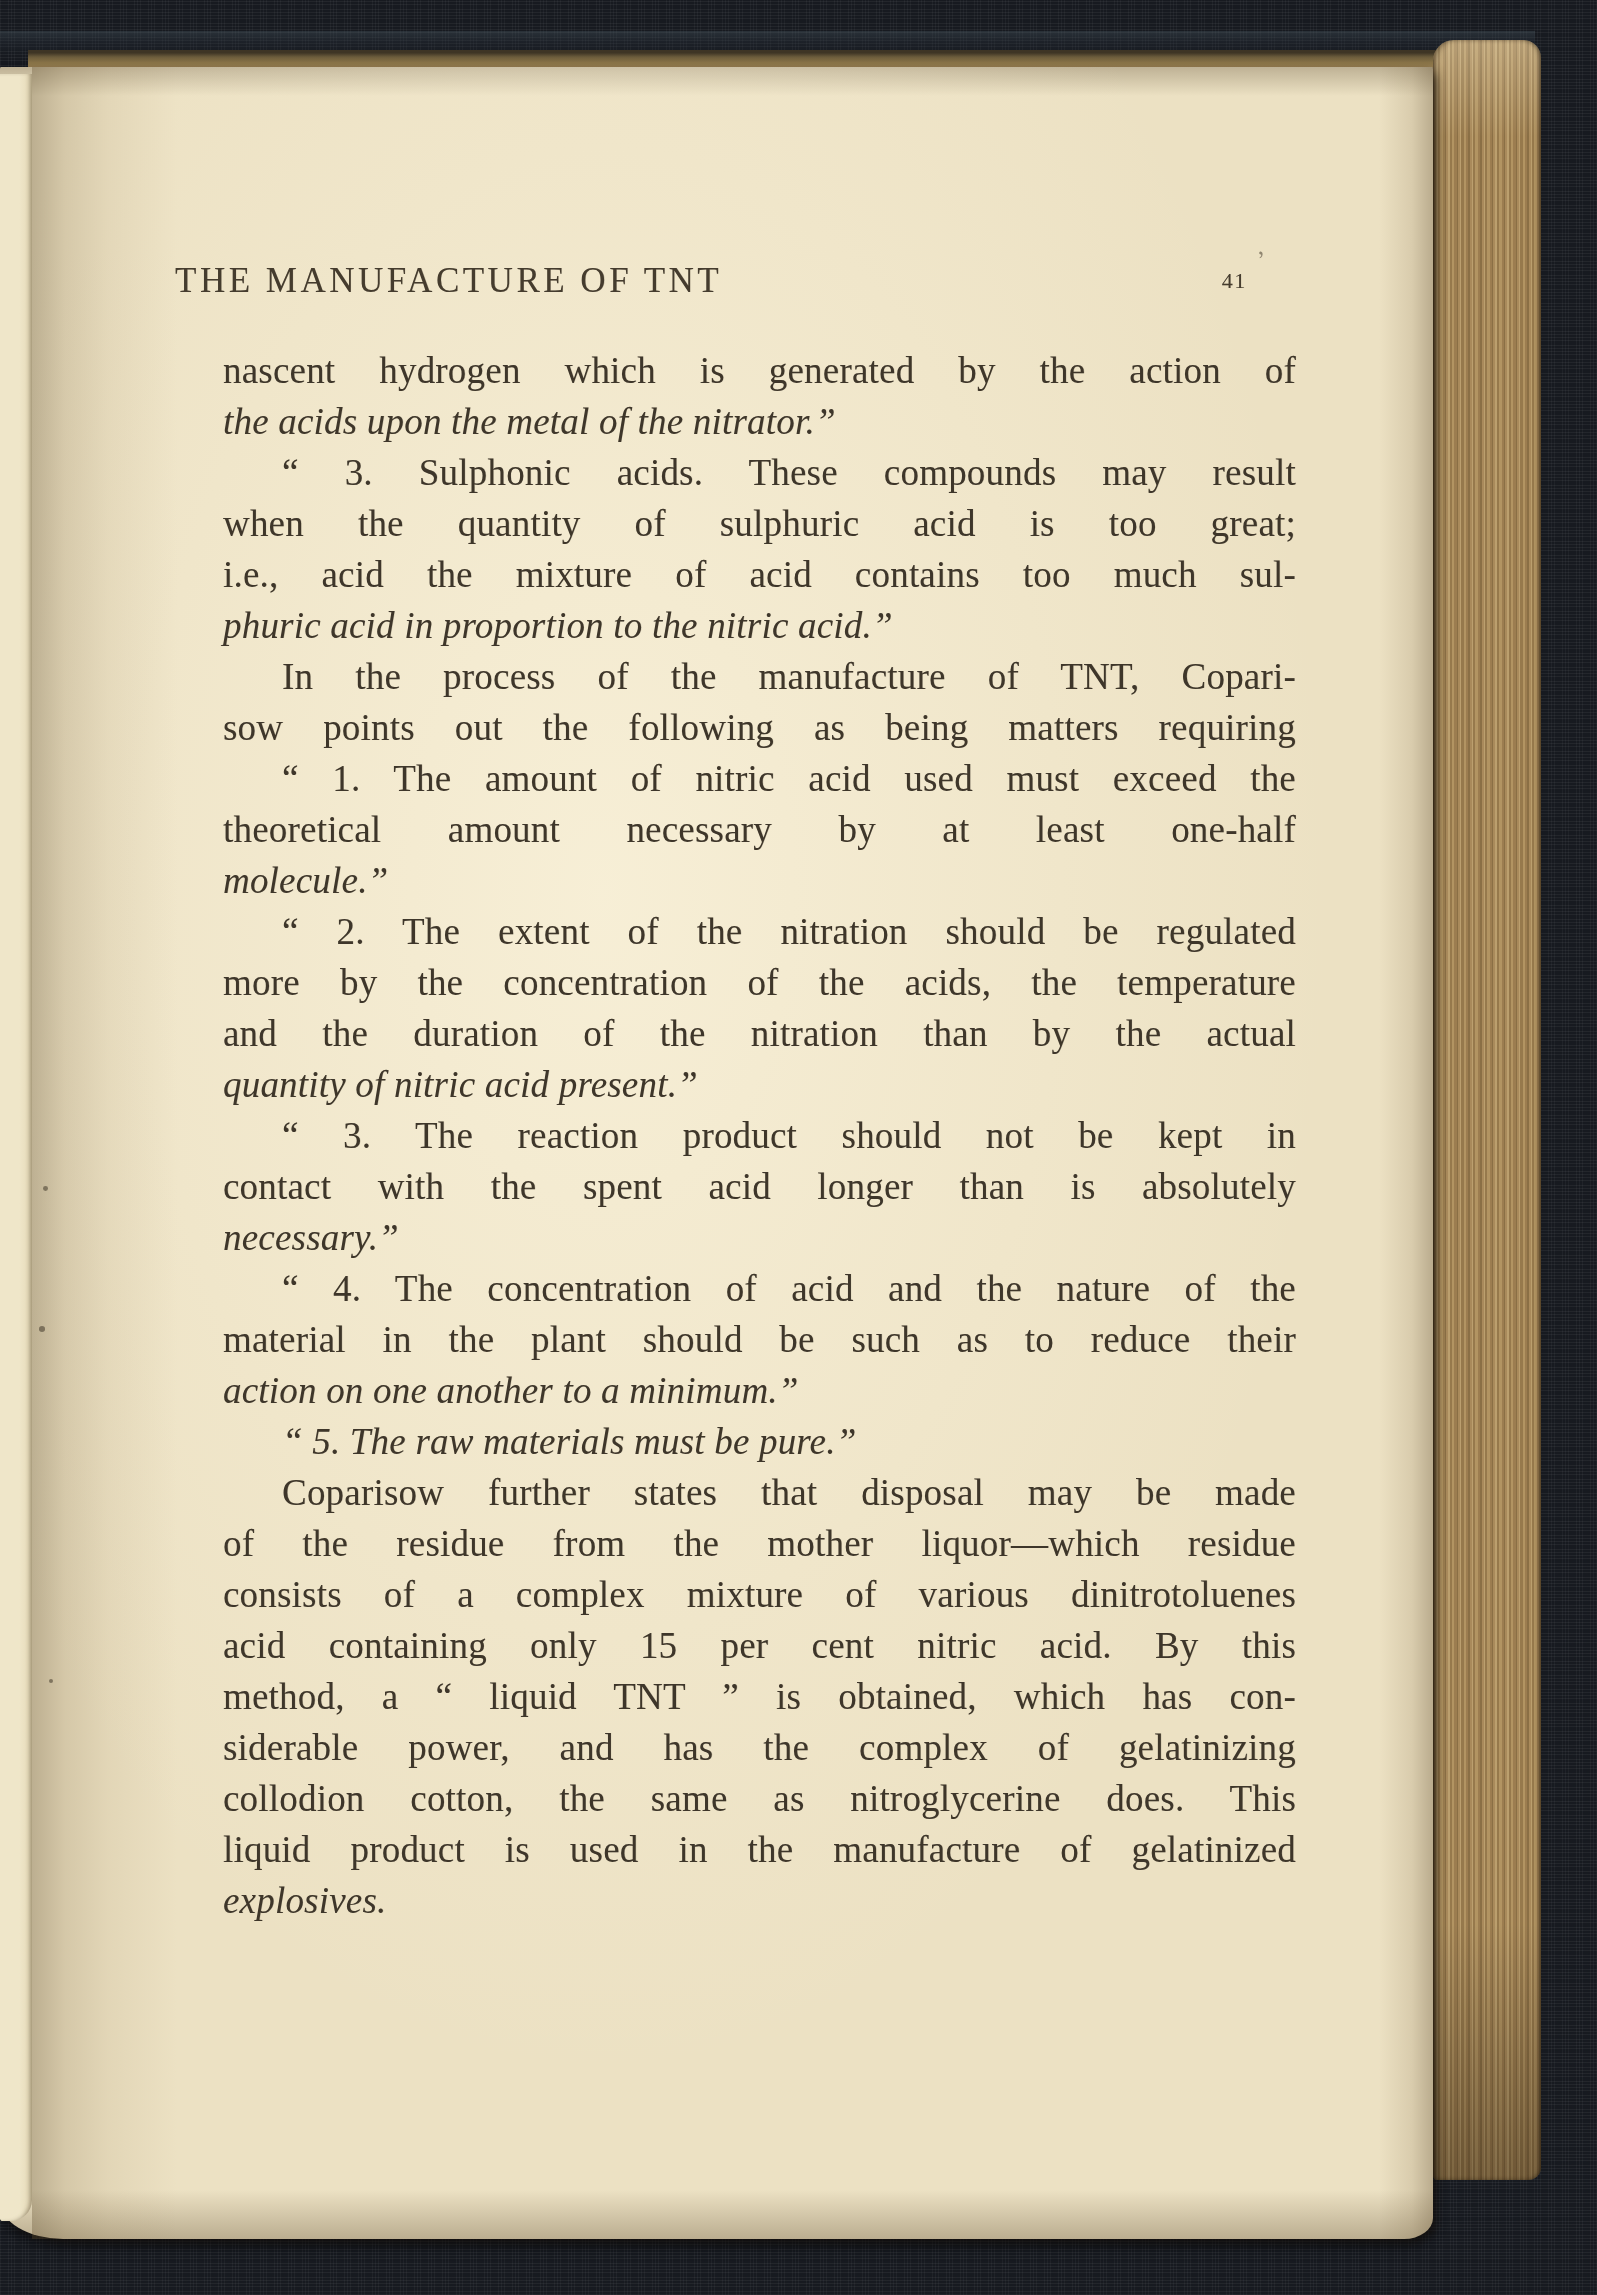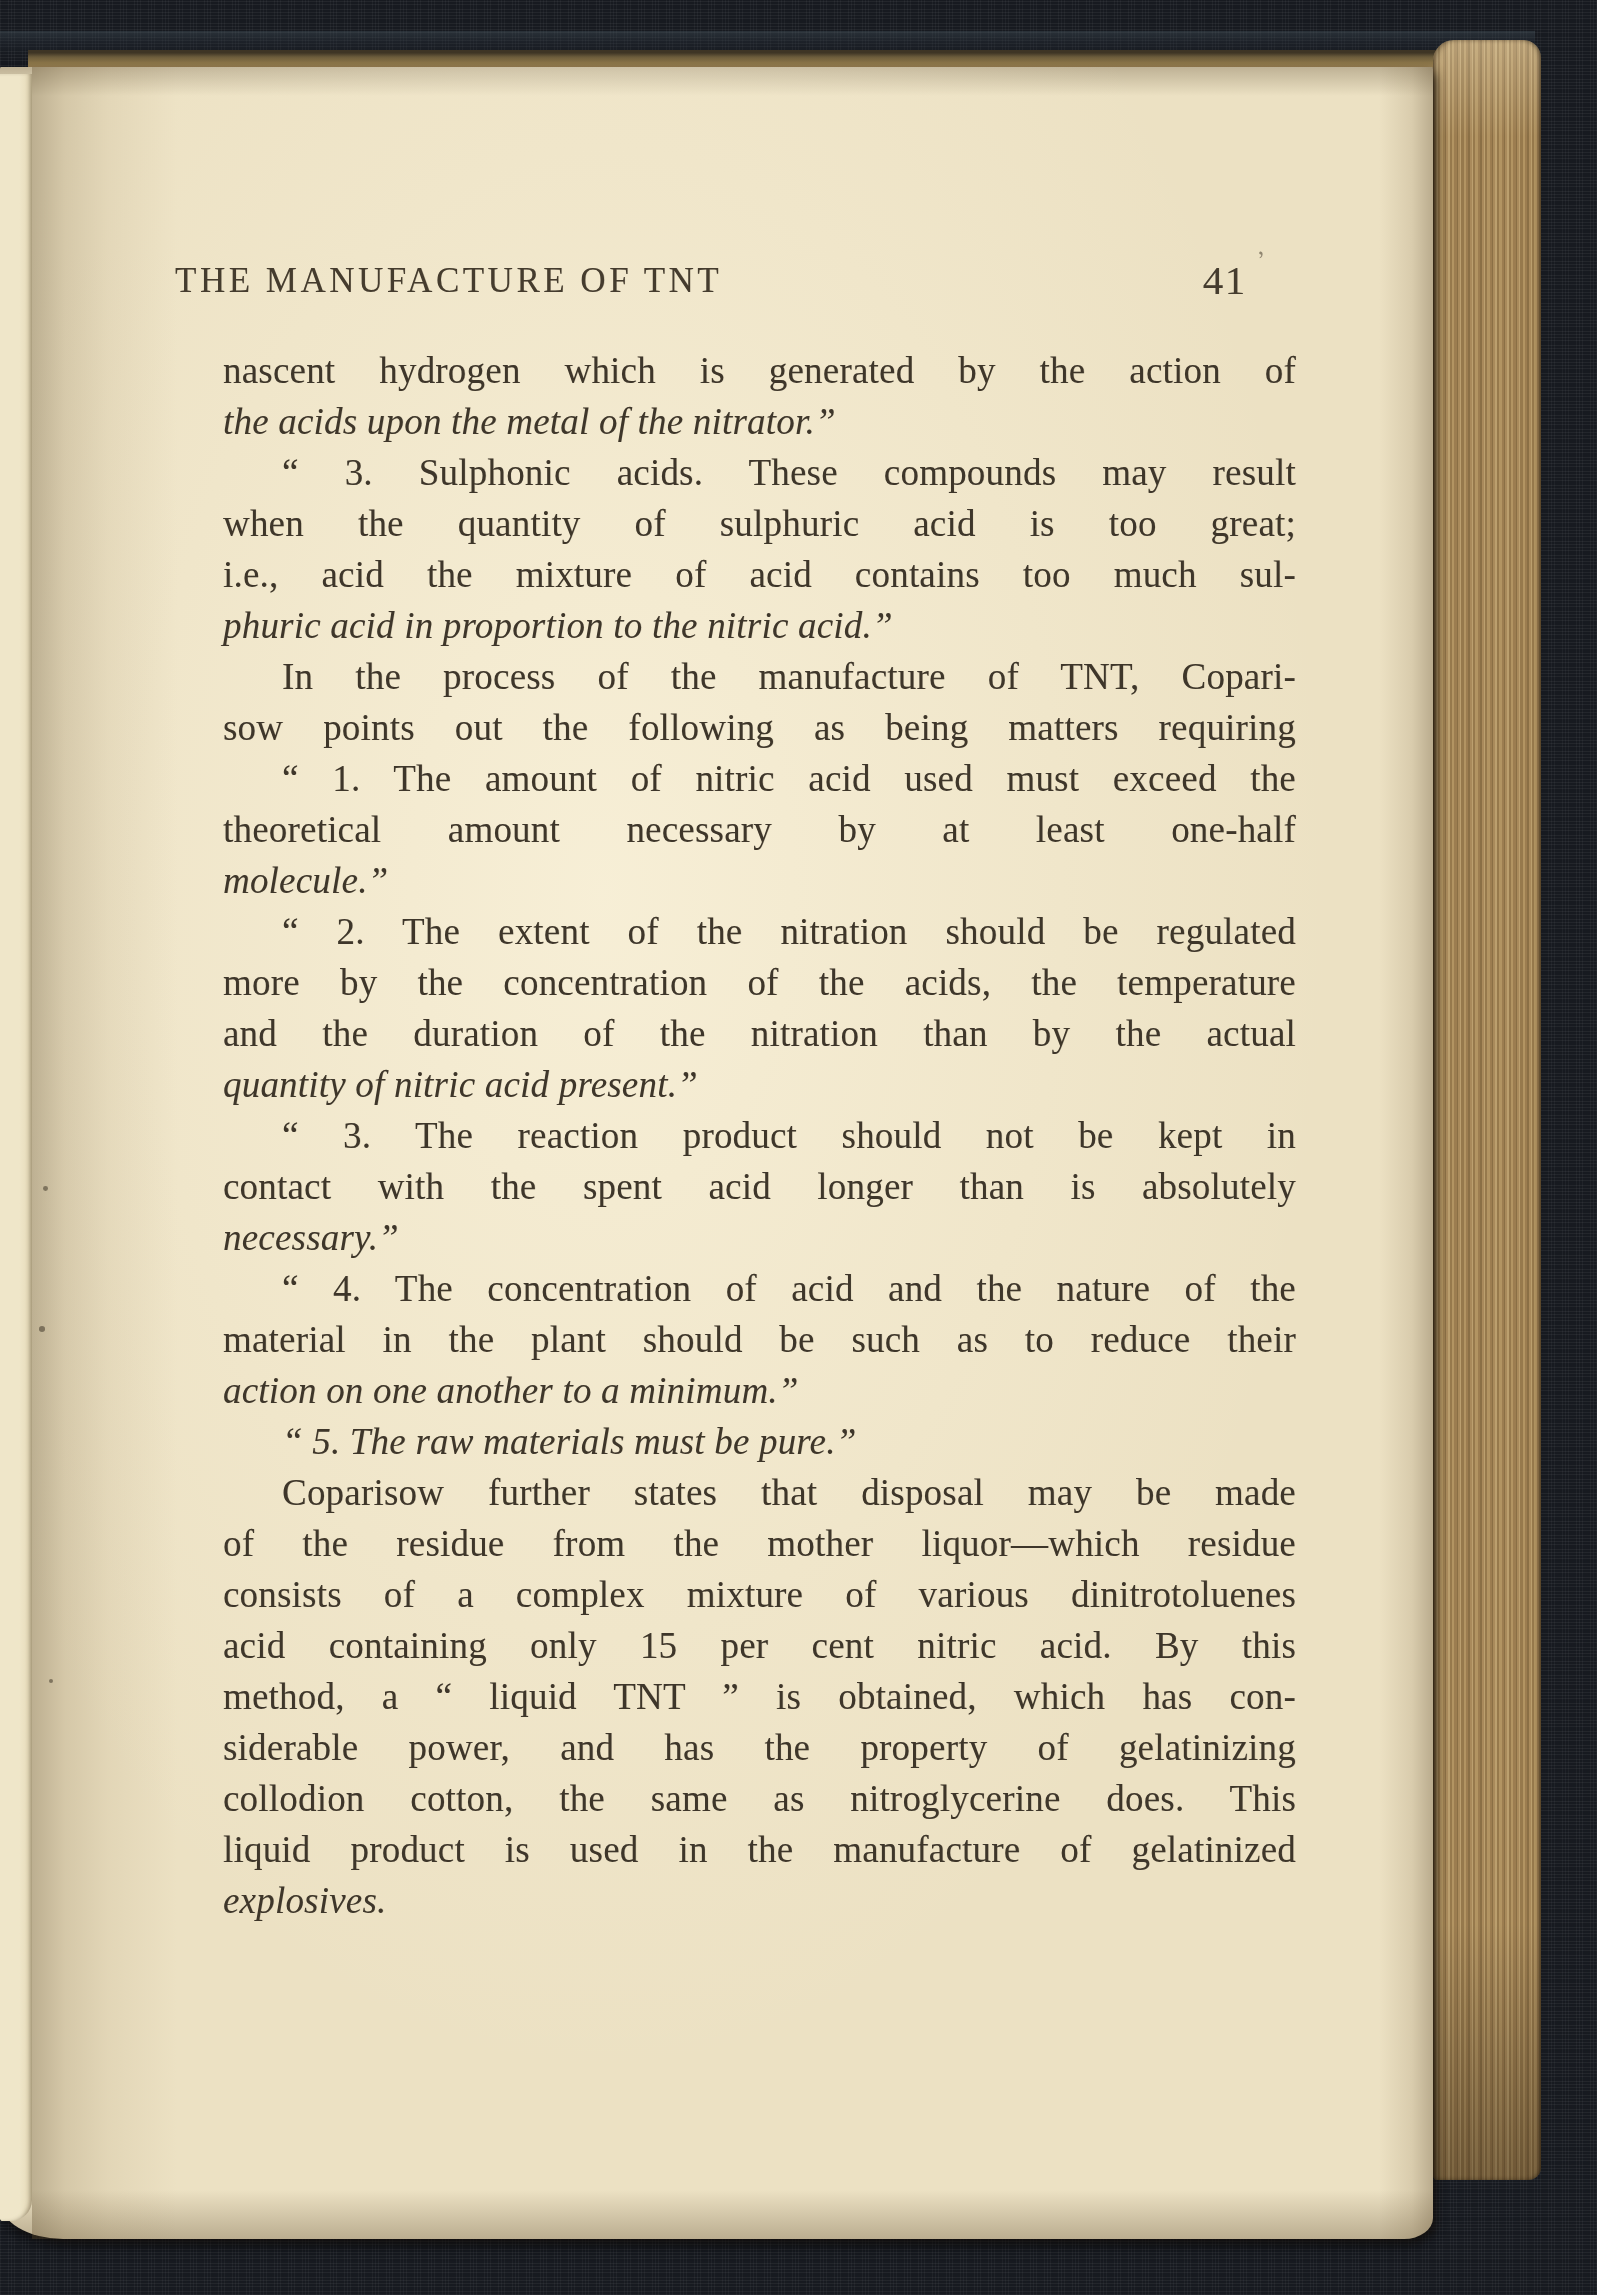--- a/index.html
+++ b/index.html
@@ -55,21 +55,21 @@
   .gutter-shadow{position:absolute;left:32px;top:0;width:146px;height:100%;
     background:linear-gradient(90deg, rgba(96,78,46,.34) 0, rgba(120,98,60,.20) 33px, rgba(140,116,74,.10) 76px, rgba(0,0,0,0) 100%);}
   .speck{position:absolute;border-radius:50%;background:#42382a;opacity:.55;}
 
   
   .header-row{position:absolute;left:175px;top:261px;width:1073px;height:42px;
     color:#453c2e;}
   .header-title{display:block;font-size:35px;line-height:39px;
     letter-spacing:3.5px;white-space:nowrap;
     text-shadow:0.3px 0.3px 0 rgba(69,60,46,.30);}
-  .page-number{position:absolute;right:1.4px;top:0;font-size:41px;line-height:39px;
+  .page-number{position:absolute;right:1.4px;top:0;font-size:22px;line-height:39px;
     letter-spacing:1.4px;text-shadow:0.3px 0.3px 0 rgba(69,60,46,.30);}
   .stray-mark{position:absolute;right:-18px;top:-15.3px;font-size:25px;opacity:.55;
     transform:rotate(-12deg);}
 
   .body-text{position:absolute;left:175px;top:345px;width:1073px;color:#3e362a;
     font-size:37px;letter-spacing:0.2px;
     text-shadow:0.4px 0.4px 0 rgba(62,54,42,.22);margin-left:48px;}
   .line{height:51px;line-height:51px;white-space:nowrap0;text-align:justify;
     text-align-last:justify;text-justify:inter-word;overflow:visible;}
   .line.pfirst{padding-left:59px;}
@@ -131,20 +131,20 @@
     <div class="line">material in the plant should be such as to reduce their</div>
     <div class="line plast">action on one another to a minimum.”</div>
 
     <div class="line pfirst plast">“ 5. The raw materials must be pure.”</div>
 
     <div class="line pfirst">Coparisow further states that disposal may be made</div>
     <div class="line">of the residue from the mother liquor—which residue</div>
     <div class="line">consists of a complex mixture of various dinitrotoluenes</div>
     <div class="line">acid containing only 15 per cent nitric acid.  By this</div>
     <div class="line">method, a “ liquid TNT ” is obtained, which has con-</div>
-    <div class="line">siderable power, and has the property of gelatinizing</div>
+    <div class="line">siderable power, and has the complex of gelatinizing</div>
     <div class="line">collodion cotton, the same as nitroglycerine does.  This</div>
     <div class="line">liquid product is used in the manufacture of gelatinized</div>
     <div class="line plast">explosives.</div>
   </div>
 
 </div>
 
 
 </body></html>

